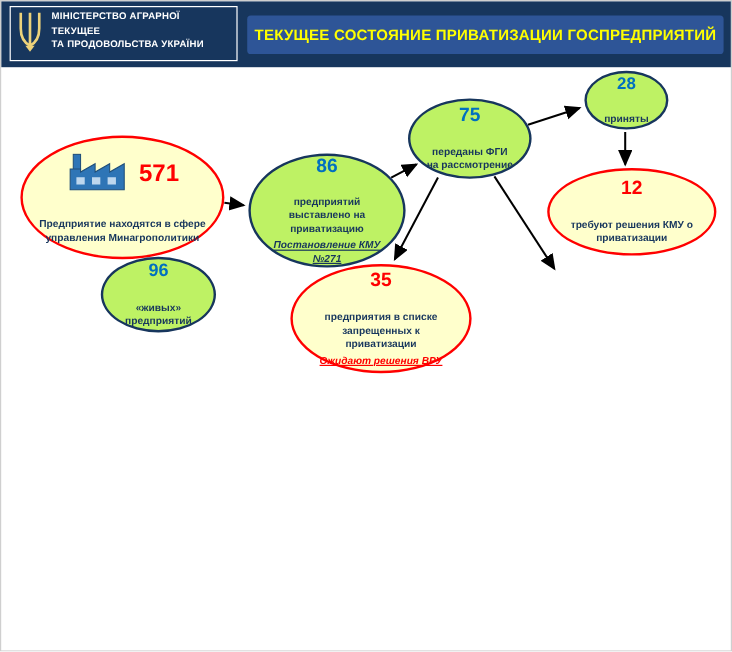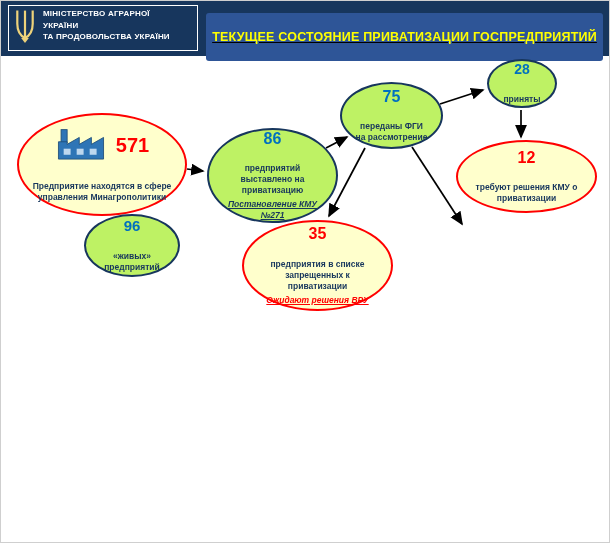--- a/index.html
+++ b/index.html
@@ -12,23 +12,23 @@
   
   .header { position:absolute; left:0; top:0; width:610px; height:55px; background:#17365D; }
   .emblem-box {
     position:absolute; left:7px; top:4px; width:190px; height:46px;
     border:1px solid #ffffff; box-sizing:border-box;
     display:flex; align-items:flex-start; gap:7px; padding:2px 5px;
     background:#17365D;
   }
   .ministry { color:#ffffff; font-size:8px; font-weight:bold; line-height:1.45; letter-spacing:.2px; }
   .title-bar {
-    position:absolute; left:205px; top:12px; width:397px; height:48px;
+    position:absolute; left:205px; top:12px; width:397px; height:32px;
     background:#2E5597; border-radius:3px;
-    display:flex; align-items:center; justify-content:center;text-decoration:underline;
+    display:flex; align-items:center; justify-content:center;
   }
   .title { color:#FFFF00; font-weight:bold; font-size:12.5px; text-align:center; letter-spacing:.2px; }
 
   
   .node {
     position:absolute; border-radius:50%; box-sizing:border-box;
     display:flex; flex-direction:column; align-items:center; justify-content:center;
     text-align:center; padding:6px 12px; background:#ffffff;
   }
   .node.navy { border:2.5px solid #17365D; background:#bef264; }
@@ -54,21 +54,21 @@
         <svg width="22" height="36" viewBox="0 0 20 32">
           <g stroke="#EDD27A" stroke-width="2" fill="none">
             <path d="M3 2 v12 c0 7 3 11 7 13 c4 -2 7 -6 7 -13 V2"></path>
             <path d="M10 2 v25"></path>
           </g>
           <path d="M6.5 27 l3.5 4.5 l3.5 -4.5 z" fill="#EDD27A"></path>
         </svg>
       </span>
       <div class="ministry">
         <div>МІНІСТЕРСТВО АГРАРНОЇ</div>
-        <div>УКРАЇНИ</div>
+        <div>ТЕКУЩЕЕ</div>
         <div>ТА ПРОДОВОЛЬСТВА УКРАЇНИ</div>
       </div>
     </div>
     <div class="title-bar">
       <span class="title">ТЕКУЩЕЕ СОСТОЯНИЕ ПРИВАТИЗАЦИИ ГОСПРЕДПРИЯТИЙ</span>
     </div>
   </div>
 
   <svg class="arrows" width="610" height="543">
     <defs>

